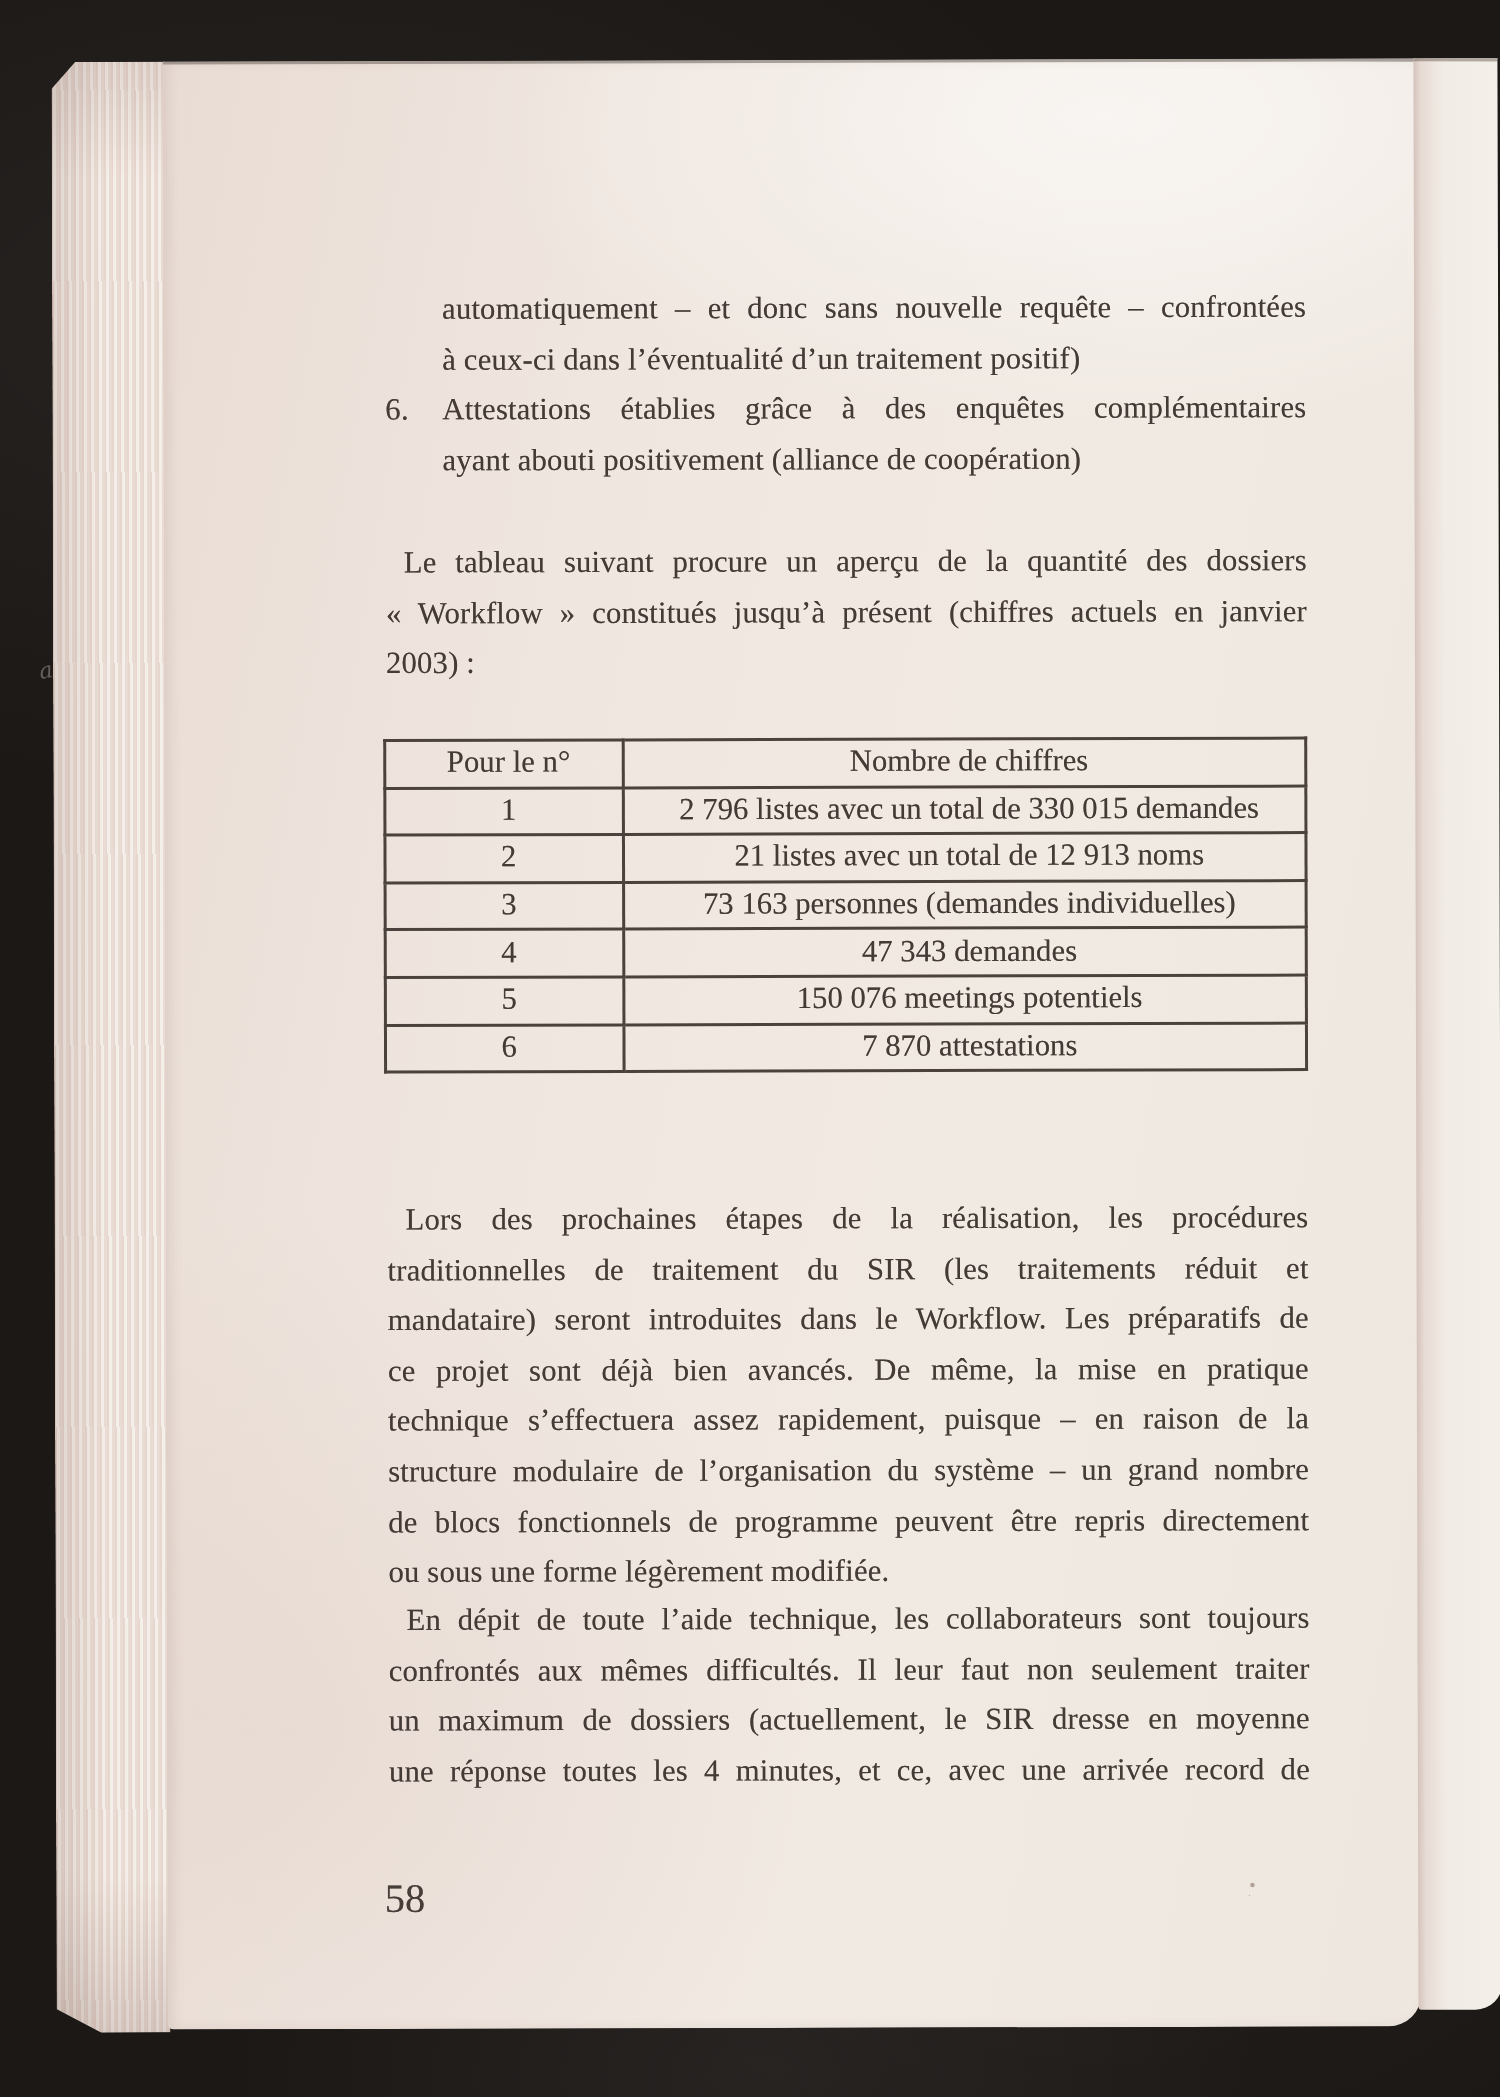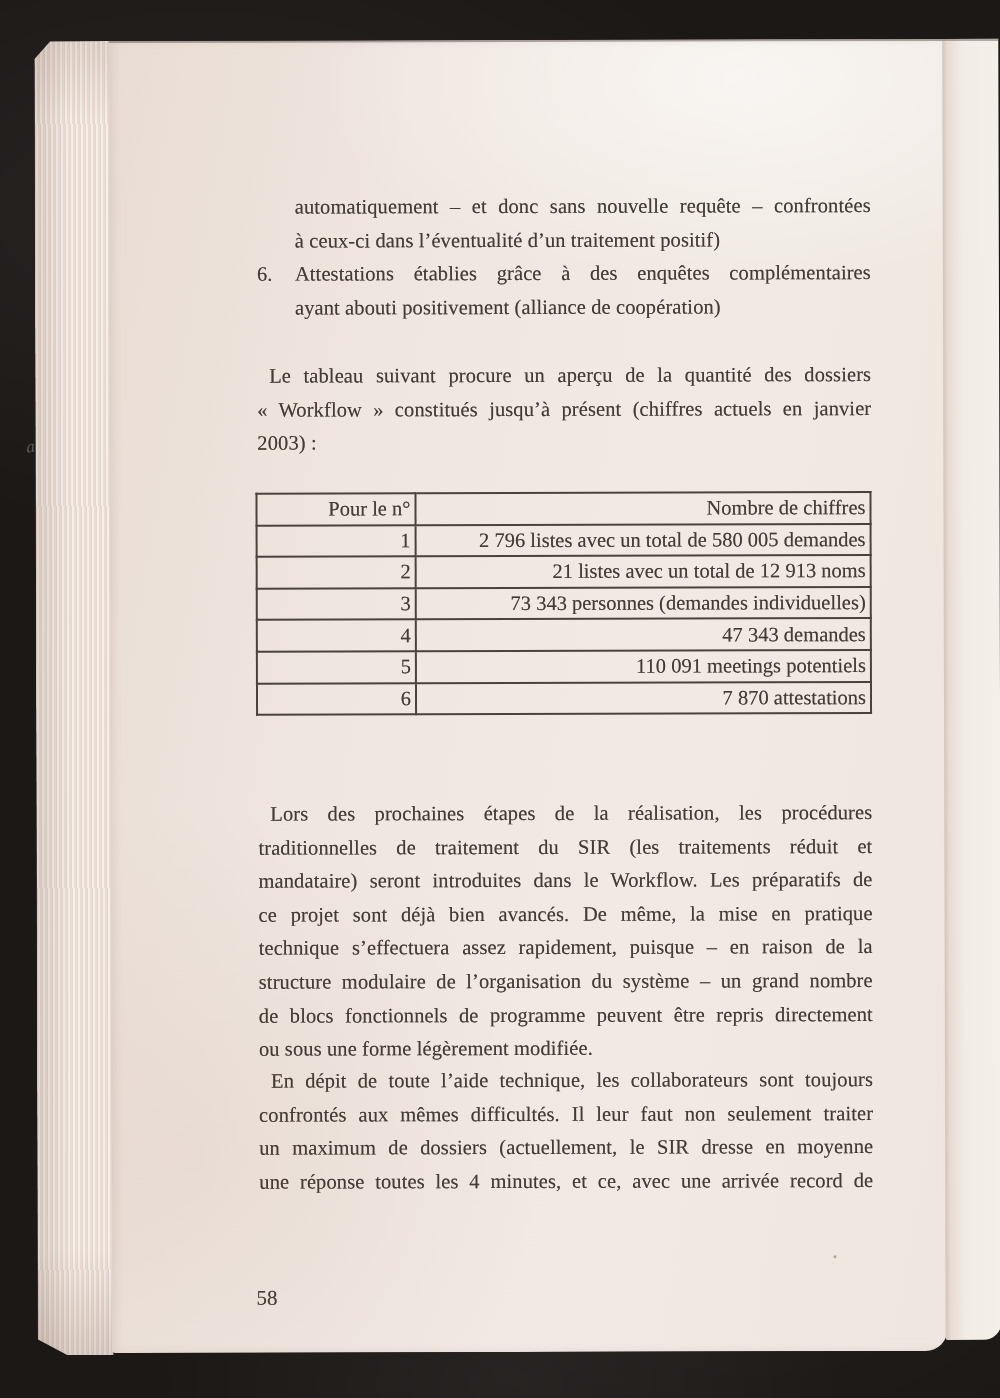--- a/index.html
+++ b/index.html
@@ -62,29 +62,28 @@
   .para1-block { top:757px; }
   .para2-block { top:1024px; }
 
   .dtable {
     position:absolute; left:220px; top:452px; width:616px;
     border-collapse:collapse;
     font-family:"Liberation Serif", serif; font-size:20.5px;
     color:#443a36; text-shadow:0 0 .4px rgba(68,58,54,.55);
   }
   .dtable th, .dtable td {
-    border:2px solid #4c423d; font-weight:normal; text-align:right;
+    border:2px solid #4c423d; font-weight:normal; text-align:center;
     padding:0 4px 0 10px; height:31.6px; vertical-align:middle;
   }
 
   .pagenum {
     position:absolute; left:219px; top:1210px;
-    font-family:"Liberation Serif", serif; font-size:21px; color:#473d39;
+    font-family:"Liberation Serif", serif; font-size:27px; color:#473d39;
     text-shadow:0 0 .4px rgba(68,58,54,.5);
-    margin-top:35px;
   }
 
   .stray {
     position:absolute; left:26px; top:438px;
     font:italic 15px "DejaVu Serif", serif; color:#716c68;
     transform:rotate(-10deg); opacity:.85;
   }
   .speck {
     position:absolute; left:796px; top:1216px; width:3px; height:3px;
     background:#b3a298; border-radius:50%;
@@ -125,37 +124,37 @@
           <col style="width:159px">
           <col>
         </colgroup>
       <tbody>
           <tr>
         <th>Pour le n°</th>
         <th>Nombre de chiffres</th>
       </tr>
       <tr>
         <td>1</td>
-        <td>2 796 listes avec un total de 580 005 demandes</td>
+        <td>2 796 listes avec un total de 330 015 demandes</td>
       </tr>
       <tr>
         <td>2</td>
         <td>21 listes avec un total de 12 913 noms</td>
       </tr>
       <tr>
         <td>3</td>
-        <td>73 343 personnes (demandes individuelles)</td>
+        <td>73 163 personnes (demandes individuelles)</td>
       </tr>
       <tr>
         <td>4</td>
         <td>47 343 demandes</td>
       </tr>
       <tr>
         <td>5</td>
-        <td>110 091 meetings potentiels</td>
+        <td>150 076 meetings potentiels</td>
       </tr>
       <tr>
         <td>6</td>
         <td>7 870 attestations</td>
       </tr>
     </tbody>
       </table>
 
     <div class="block para1-block">
       <div class="line j ind">Lors des prochaines étapes de la réalisation, les procédures</div>

